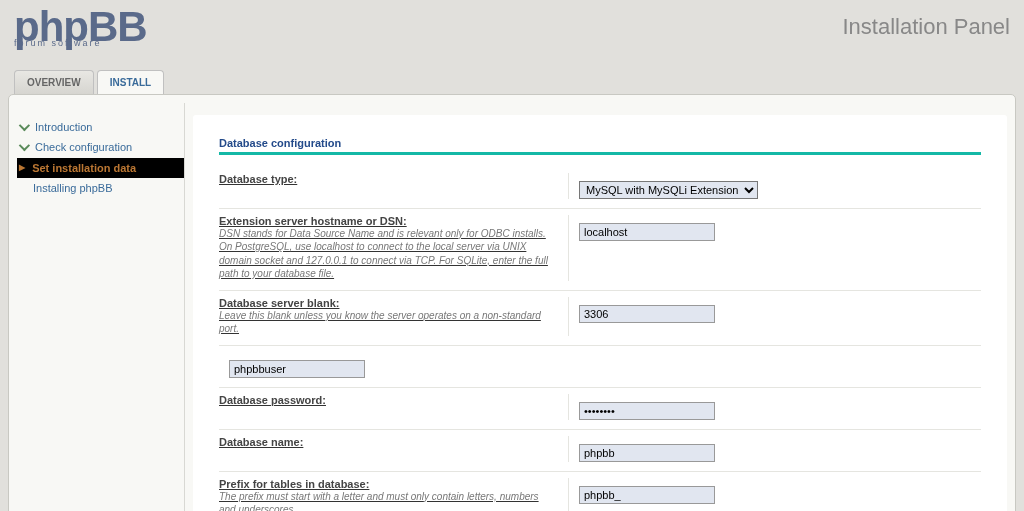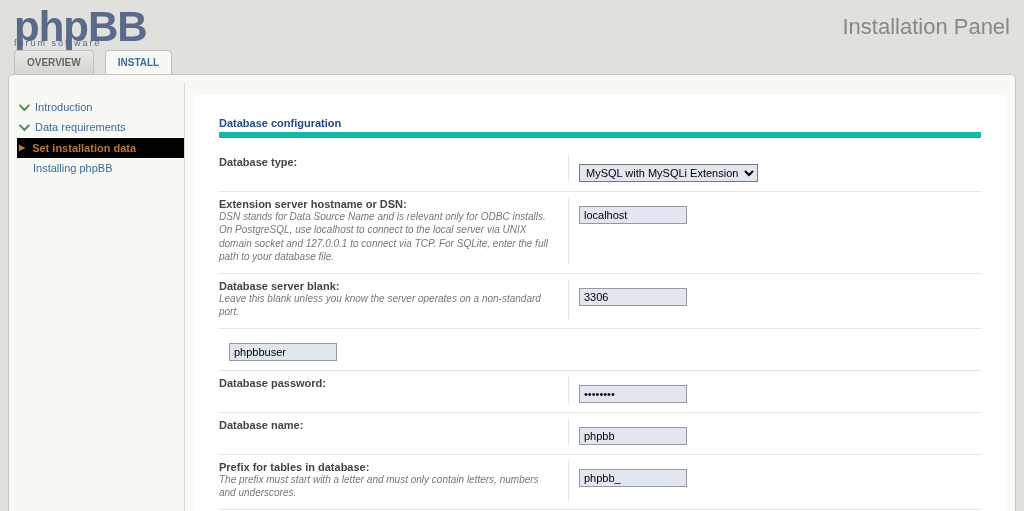--- a/index.html
+++ b/index.html
@@ -19,21 +19,21 @@
   align-items: flex-start;
   padding: 4px 6px 2px 6px;
 }
 .logo { display: flex; align-items: center; }
 .logo-text {
   font-size: 42px; font-weight: 900; color: #5a6a8a; letter-spacing: -1px;
   font-family: Arial, sans-serif; line-height: 0.8;
 }
 .logo-sub { font-size: 9px; color: #5a6a8a; letter-spacing: 2px; margin-top: -6px; }
 .panel-title { font-size: 22px; color: #888; font-weight: normal; margin-top: 4px; }
-.tabs { display: flex; gap: 11px; margin-top: 0; padding-left: 6px; }
+.tabs { display: flex; gap: 3px; margin-top: 20px; padding-left: 6px; }
 .tab {
   padding: 6px 12px; font-size: 10px; font-weight: bold;
   border: 1px solid #c0c0c0; border-bottom: none;
   border-radius: 4px 4px 0 0; cursor: pointer;
   background: linear-gradient(#e8e7e3, #d6d5d0);
   color: #666;
 }
 .tab.active { background: #f8f8f5; color: #3a6b9a; }
 .panel {
   background: #f8f8f5; border: 1px solid #c8c8c2;
@@ -60,35 +60,35 @@
 .side-item.current::before {
   content: "\25B6"; font-size: 8px; color: #b73; margin-right: 3px; line-height: 1;
 }
 .side-item.pending { padding-left: 16px; }
 .main {
   flex: 1; background: #fff; border-radius: 3px;
   padding: 22px 26px; margin-top: 12px; margin-bottom: 8px;
 }
 .section-head {
   font-size: 11px; font-weight: bold; color: #234a8a;
-  border-bottom: 6px solid #14b8a6; padding-bottom: 3px; margin-bottom: 12px;
-}
-.field-row { display: flex; border-bottom: 1px solid #e5e5e0; padding: 6px 0 9px; }
+  border-bottom: 3px solid #14b8a6; padding-bottom: 3px; margin-bottom: 12px;
+}
+.field-row { display: flex; border-bottom: 1px solid #e5e5e0; padding: 6px 0 9px; text-decoration: underline; }
 .field-row:last-of-type { border-bottom: none; }
 .field-label-col { width: 350px; flex-shrink: 0; border-right: 1px solid #e5e5e0; padding-right: 12px; }
 .field-label { font-size: 11px; font-weight: bold; color: #444; }
 .field-help { font-size: 10px; font-style: italic; color: #777; line-height: 1.35; }
 .field-input-col { padding-left: 10px; margin-top: 8px; }
 select.ctl {
   font-size: 11px; padding: 1px 2px; border: 1px solid #777;
   background: #e1e6f0; min-width: 145px;
 }
 input.ctl {
   font-size: 11px; padding: 2px 4px; border: 1px solid #999;
-  background: #e1e6f0; width: 108px;
+  background: #e1e6f0; width: 136px;
 }
 .submit-row { text-align: center; padding-top: 24px; }
 button.submit {
   font-size: 11px; font-weight: bold; padding: 3px 10px;
   border: 1px solid #888; background: #efefef; cursor: pointer;
 }
 </style>
 </head>
 <body>
 
@@ -107,21 +107,21 @@
     <div class="tab">OVERVIEW</div>
     <div class="tab active">INSTALL</div>
   </div>
 
   <div class="panel">
     <div class="sidebar">
       <div class="side-item done">
         <span>Introduction</span>
       </div>
       <div class="side-item done">
-        <span>Data requirements</span>
+        <span>Check configuration</span>
       </div>
       <div class="side-item current">
         <span>Set installation data</span>
       </div>
       <div class="side-item pending">
         <span>Installing phpBB</span>
       </div>
     </div>
 
     <div class="main">

